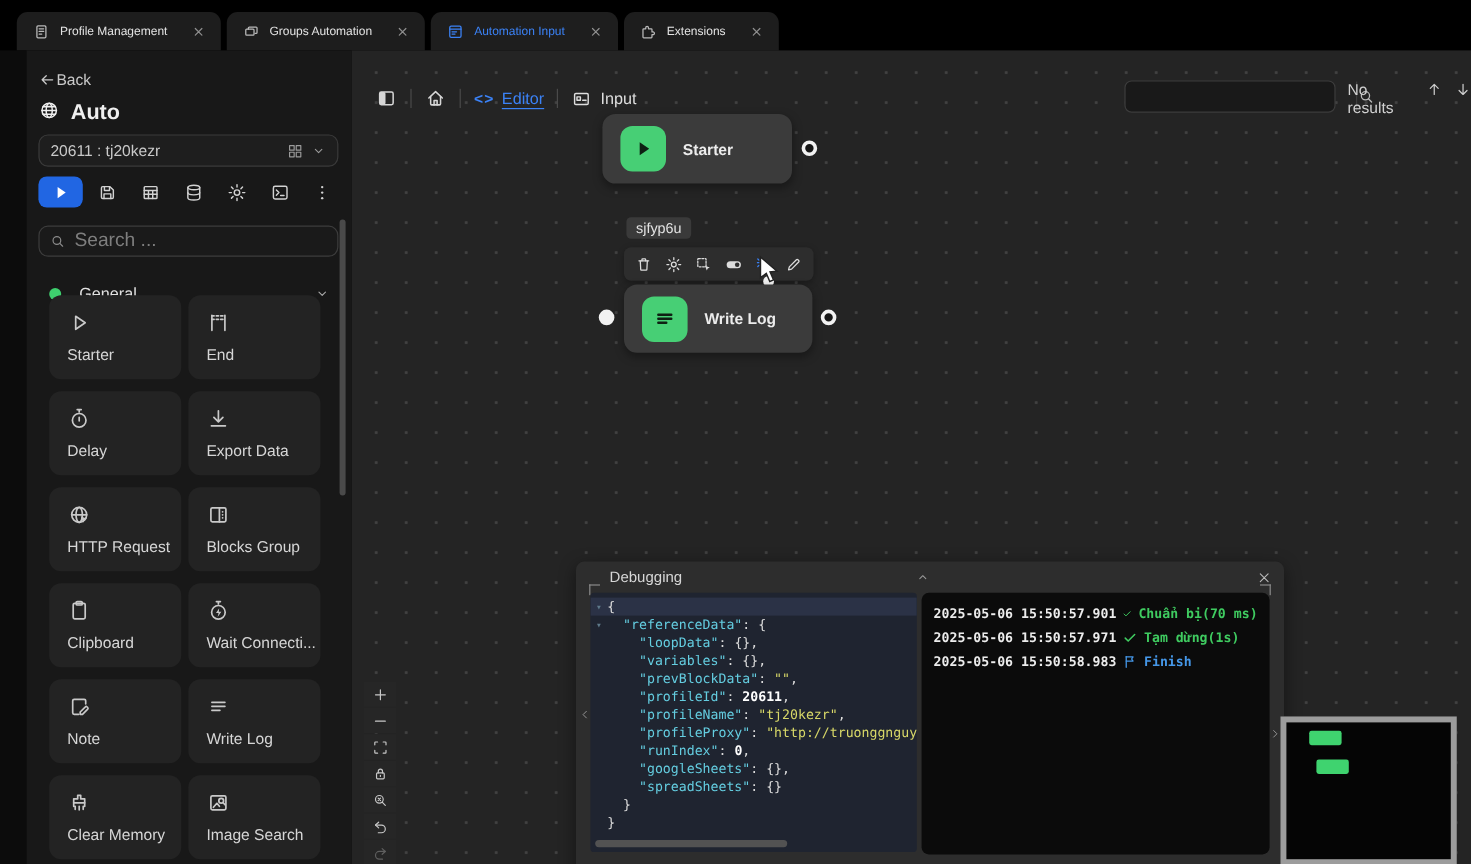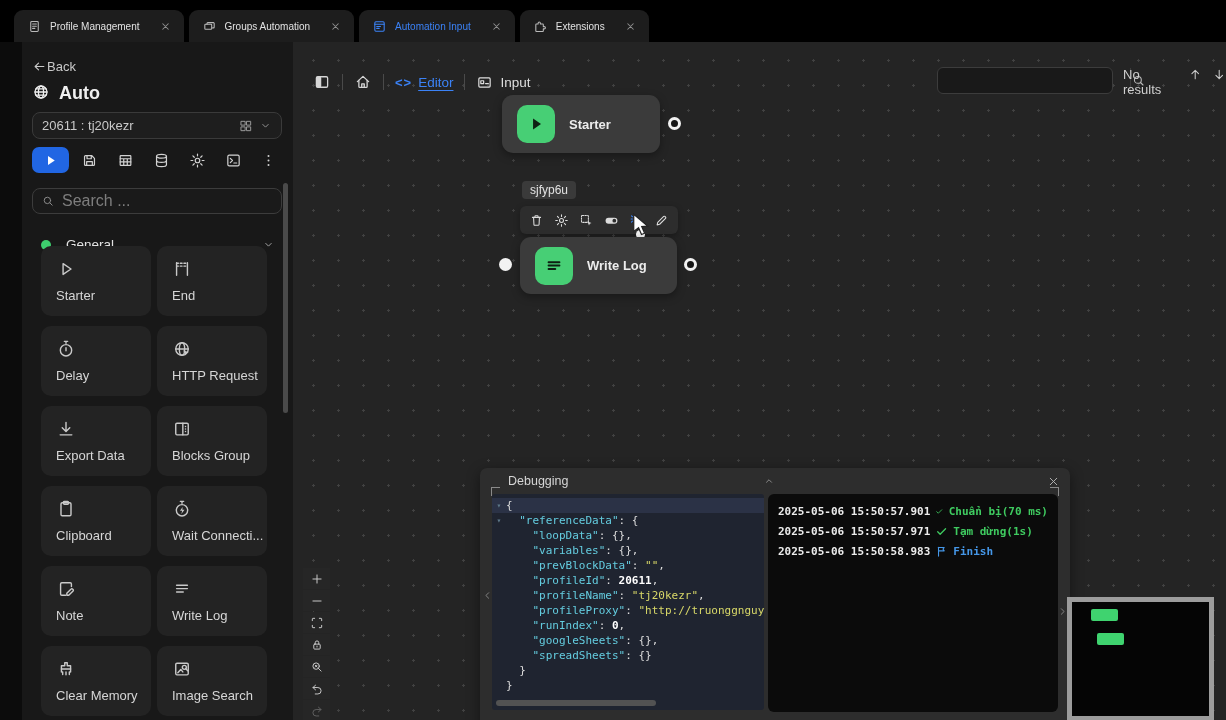--- a/index.html
+++ b/index.html
@@ -471,30 +471,30 @@
 
         <div class="ncard">
           <svg class="ic nicon" width="20" height="20" viewBox="0 0 24 24">
             <use href="#i-stopwatch"></use>
           </svg>
           <span class="nlabel">Delay</span>
         </div>
 
         <div class="ncard">
           <svg class="ic nicon" width="20" height="20" viewBox="0 0 24 24">
+            <use href="#i-download"></use>
+          </svg>
+          <span class="nlabel">Export Data</span>
+        </div>
+
+        <div class="ncard">
+          <svg class="ic nicon" width="20" height="20" viewBox="0 0 24 24">
             <use href="#i-globe"></use>
           </svg>
           <span class="nlabel">HTTP Request</span>
-        </div>
-
-        <div class="ncard">
-          <svg class="ic nicon" width="20" height="20" viewBox="0 0 24 24">
-            <use href="#i-download"></use>
-          </svg>
-          <span class="nlabel">Export Data</span>
         </div>
 
         <div class="ncard">
           <svg class="ic nicon" width="20" height="20" viewBox="0 0 24 24">
             <use href="#i-blocks"></use>
           </svg>
           <span class="nlabel">Blocks Group</span>
         </div>
 
         <div class="ncard">

